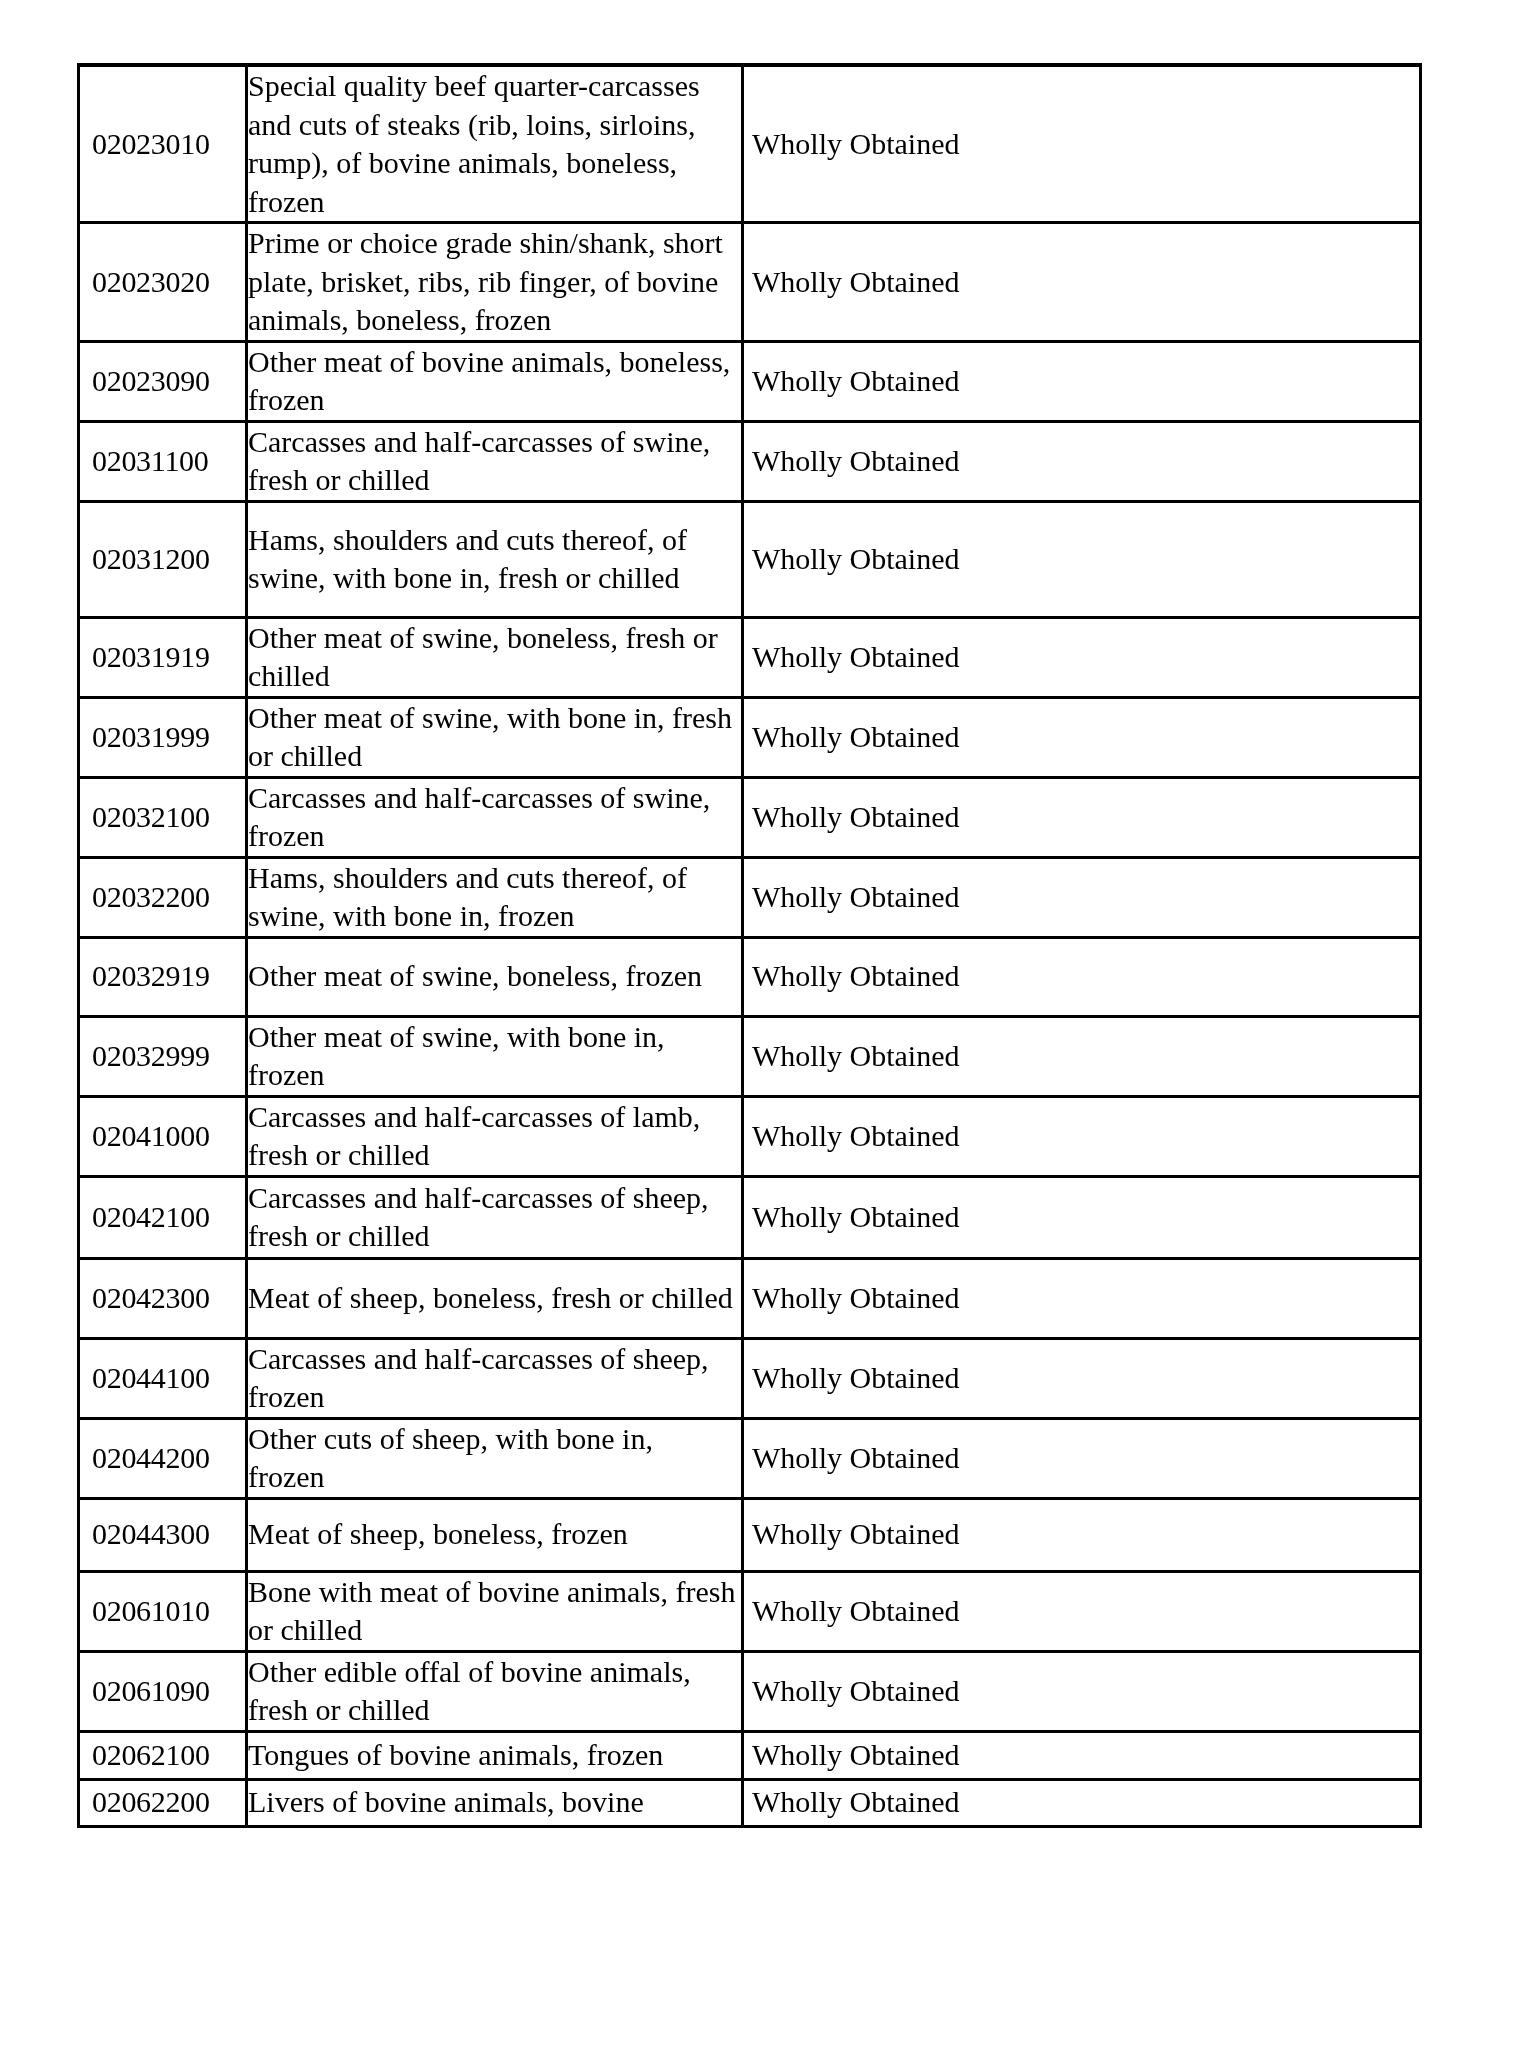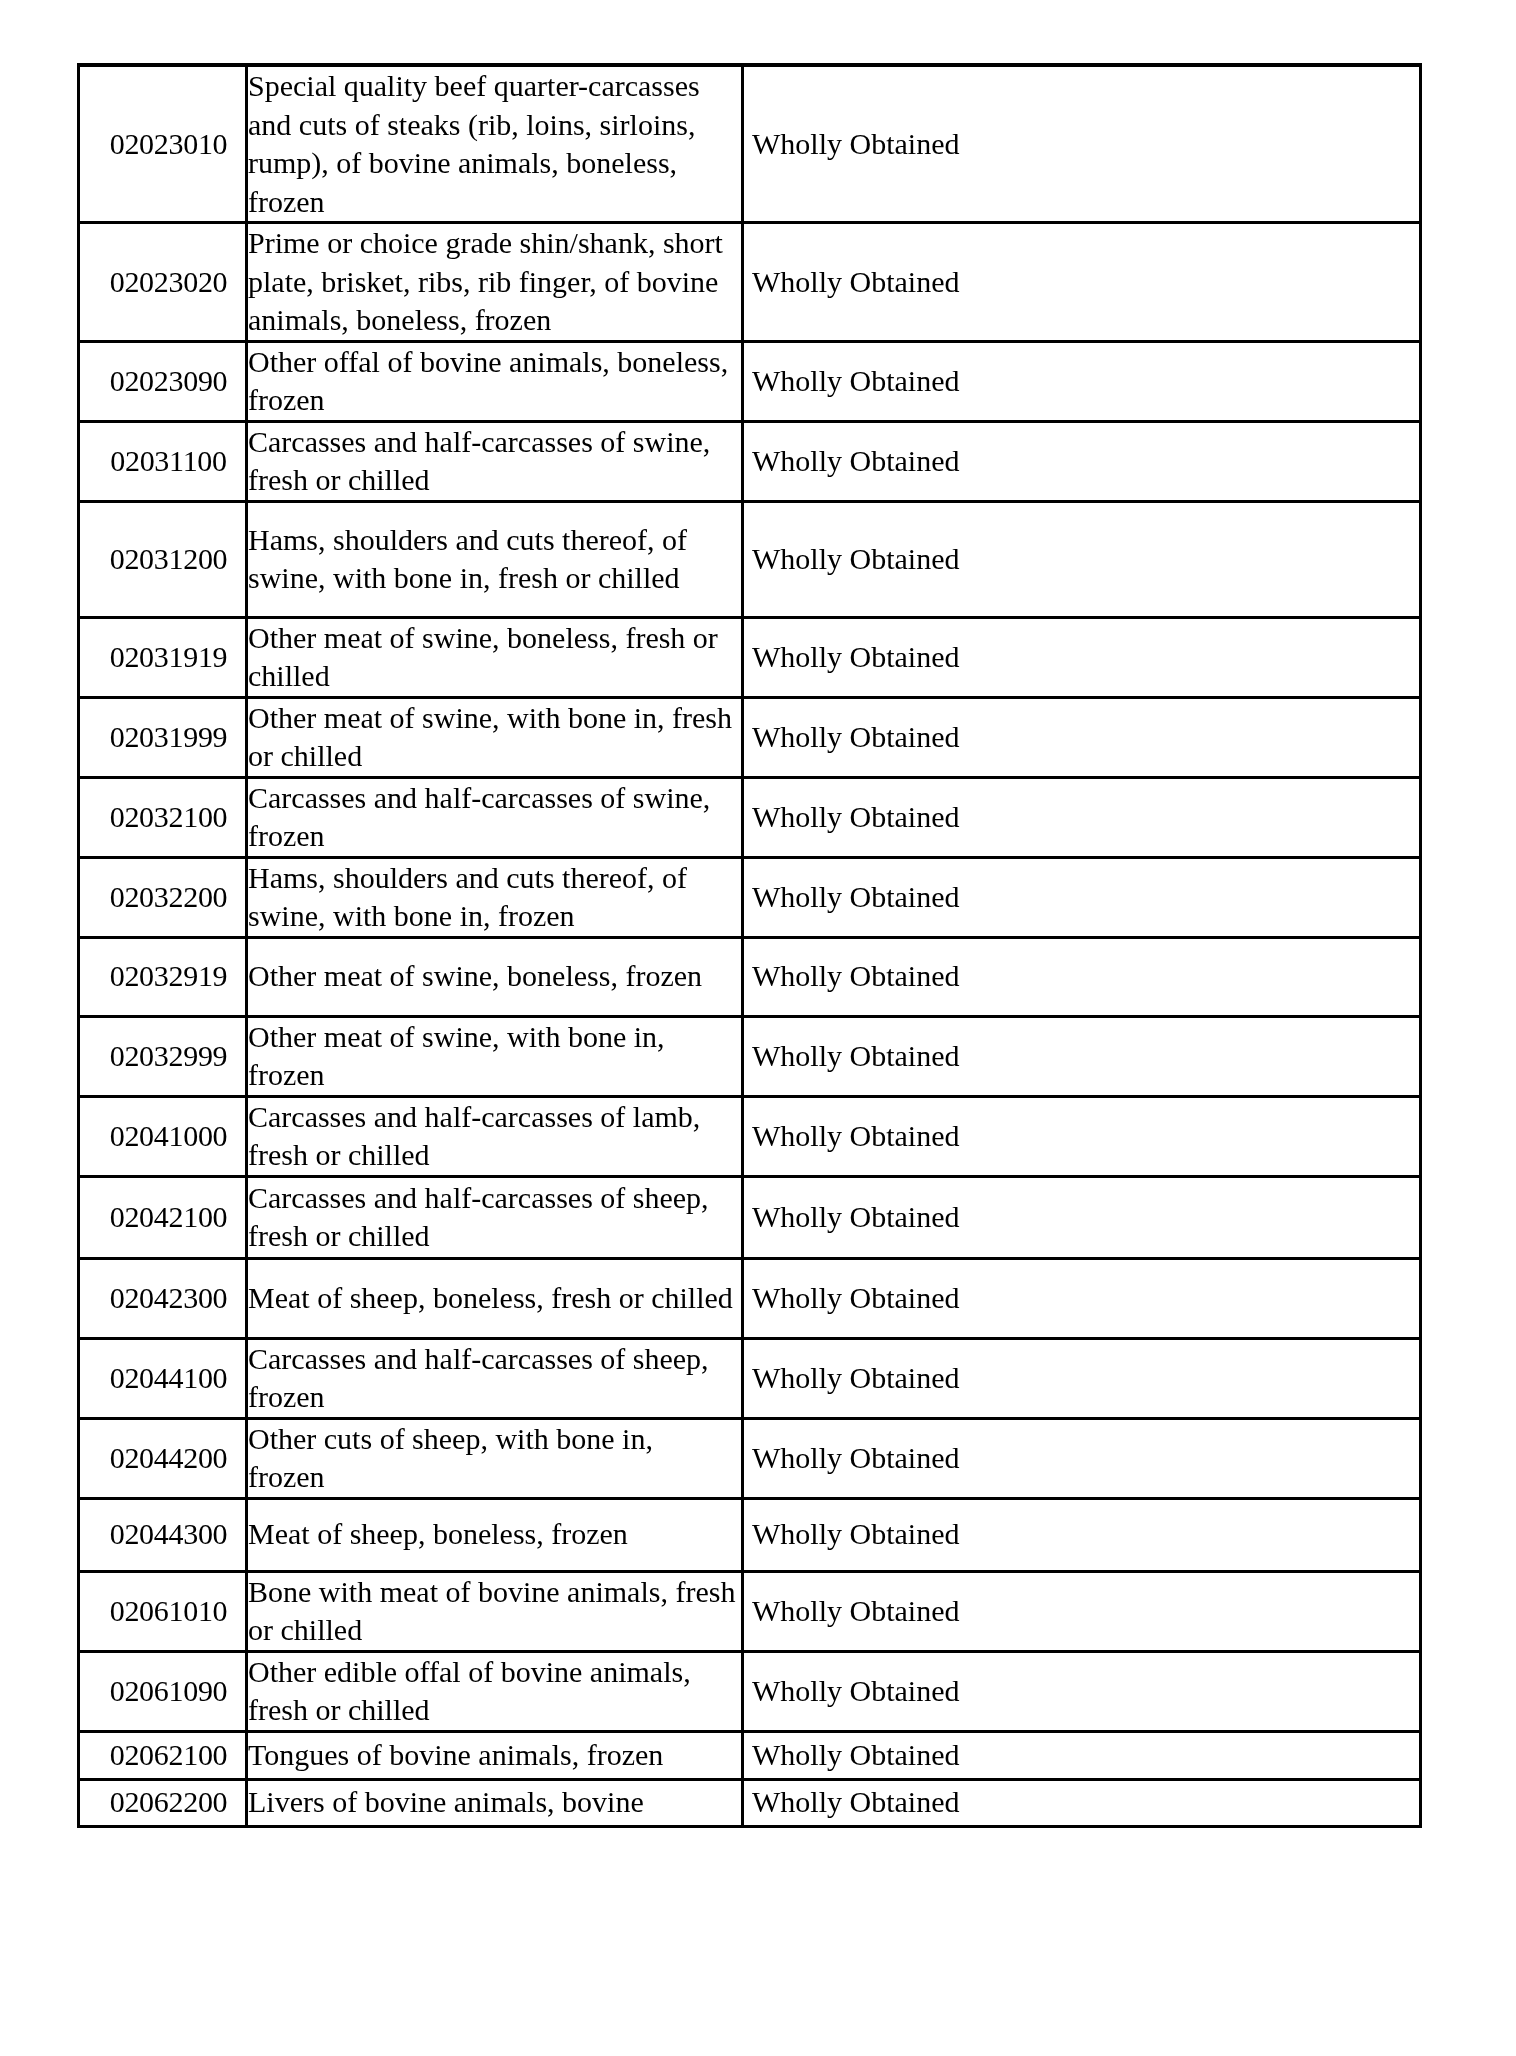--- a/index.html
+++ b/index.html
@@ -2,21 +2,21 @@
 <html><head>
 <meta charset="utf-8">
 <style>
   html, body { margin:0; padding:0; background:#ffffff; }
   body { width:1516px; height:2056px; position:relative; overflow:hidden;
          font-family:"Liberation Serif", serif; color:#000; }
   #tbl { position:absolute; left:77px; top:63px; width:1345px;
          border-collapse:collapse; table-layout:fixed; }
   #tbl td { border:3px solid #000; padding:0; vertical-align:middle;
             font-size:30px; line-height:38.5px; }
-  #tbl td.code { width:153px; padding-left:12px; letter-spacing:-0.3px;text-align:center; }
+  #tbl td.code { width:153px; padding-left:12px; letter-spacing:-0.3px; }
   #tbl td.desc { width:489px; padding-right:4px; }
   #tbl td.origin { padding-left:8px; }
   #tbl tr.first td { border-top-width:4px; }
 </style>
 </head>
 <body>
 
 <table id="tbl">
   <tbody id="tbody">
       <tr class="first" style="height: 156px;">
@@ -24,21 +24,21 @@
         <td class="desc">Special quality beef quarter-carcasses and cuts of steaks (rib, loins, sirloins, rump), of bovine animals, boneless, frozen</td>
         <td class="origin">Wholly Obtained</td>
       </tr>
       <tr style="height: 118px;">
         <td class="code">02023020</td>
         <td class="desc">Prime or choice grade shin/shank, short plate, brisket, ribs, rib finger, of bovine animals, boneless, frozen</td>
         <td class="origin">Wholly Obtained</td>
       </tr>
       <tr style="height: 78px;">
         <td class="code">02023090</td>
-        <td class="desc">Other offal of bovine animals, boneless, frozen</td>
+        <td class="desc">Other meat of bovine animals, boneless, frozen</td>
         <td class="origin">Wholly Obtained</td>
       </tr>
       <tr style="height: 80px;">
         <td class="code">02031100</td>
         <td class="desc">Carcasses and half-carcasses of swine, fresh or chilled</td>
         <td class="origin">Wholly Obtained</td>
       </tr>
       <tr style="height: 116px; margin-top: 43px;">
         <td class="code">02031200</td>
         <td class="desc">Hams, shoulders and cuts thereof, of swine, with bone in, fresh or chilled</td>

